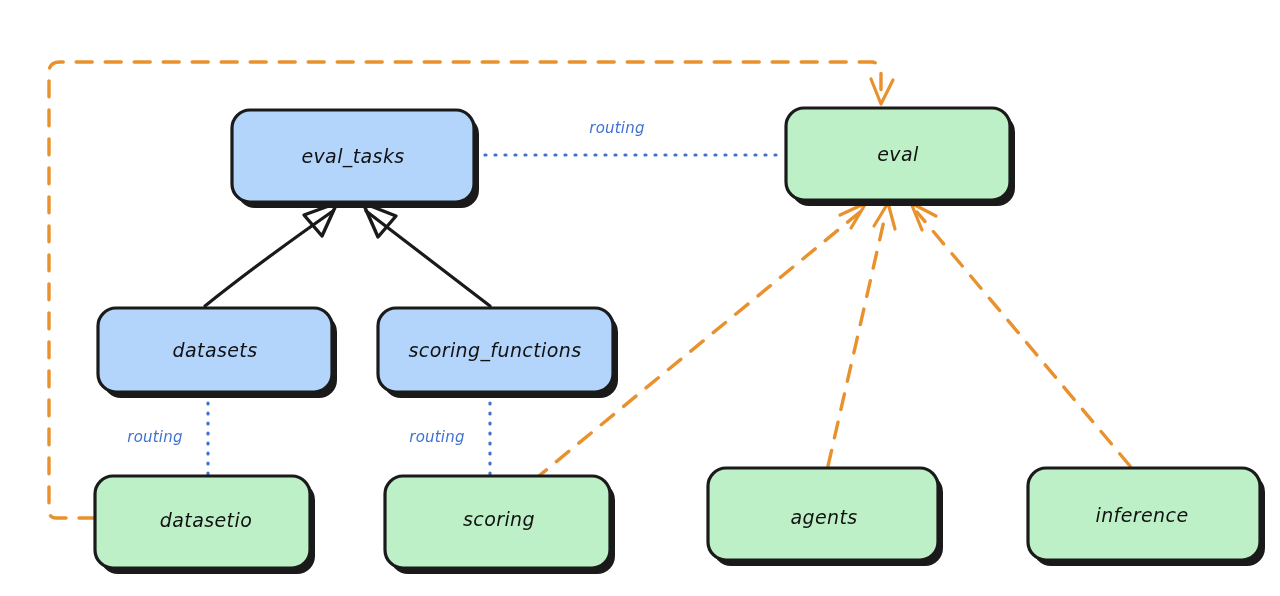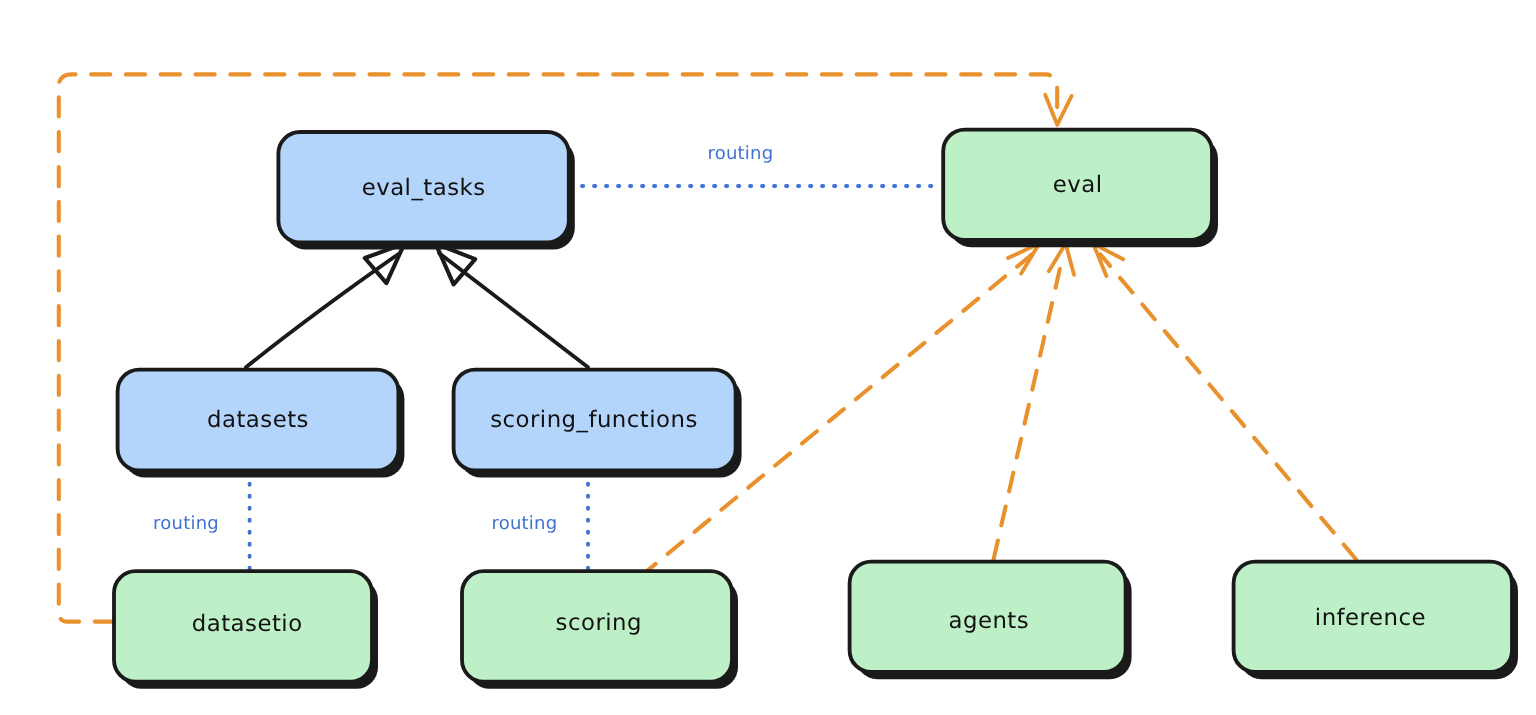--- a/index.html
+++ b/index.html
@@ -11,20 +11,21 @@
     width: 1280px;
     height: 596px;
     font-family: "DejaVu Sans", sans-serif;
     overflow: hidden;
   }
   #diagram-canvas {
     position: relative;
     width: 1280px;
     height: 596px;
     background: #ffffff;
+    font-style: italic;
   }
   svg.diagram-svg {
     display: block;
     width: 1280px;
     height: 596px;
   }
   .node-shadow {
     fill: #1a1a1a;
     stroke: none;
     opacity: 1;

